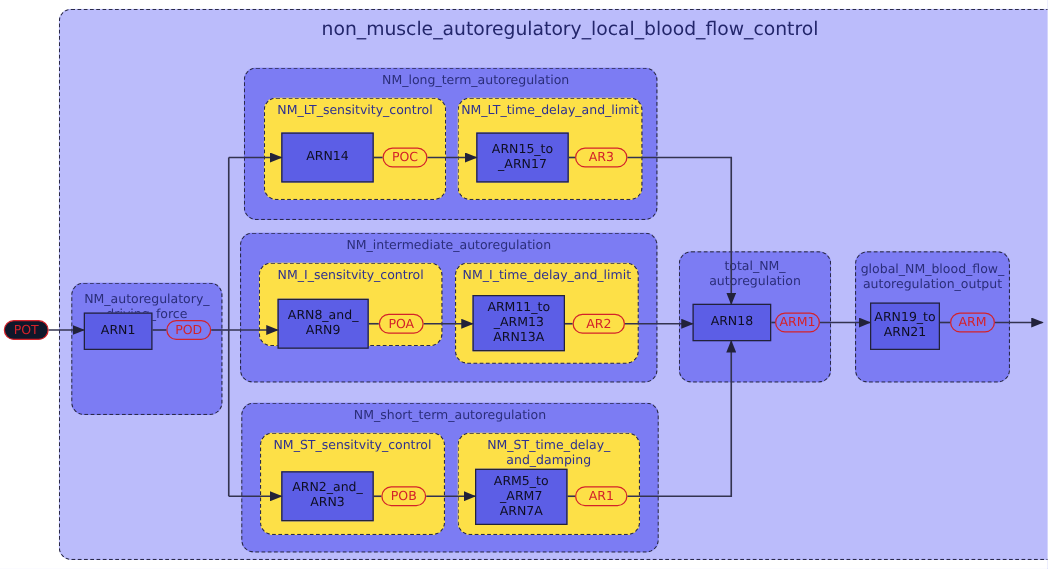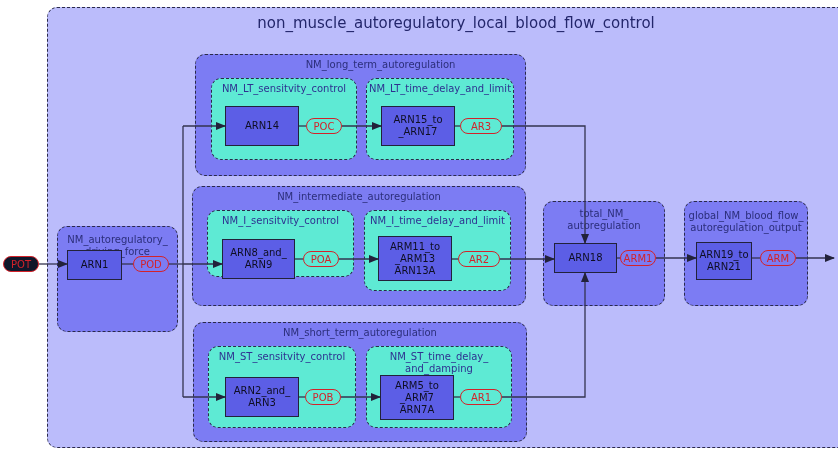--- a/index.html
+++ b/index.html
@@ -1,21 +1,21 @@
 <!DOCTYPE html>
 <html><head>
 <meta charset="utf-8">
 <style>
   html, body { margin:0; padding:0; background:#ffffff; }
   body { width:838px; height:455px; overflow:hidden; position:relative; font-family:"DejaVu Sans", sans-serif; }
   svg { position:absolute; left:0; top:0; }
   .box { position:absolute; box-sizing:border-box; border:1.3px dashed #2a2a4a; border-radius:10px; }
   .lvl0 { background:#bbbcfb; }
   .lvl1 { background:#7c7cf3; }
-  .lvl2 { background:#5eead4; }
+  .lvl2 { background:#fde047; }
   .title { position:absolute; left:0; right:0; text-align:center; color:#2b2e7a; font-size:10px; line-height:12px; white-space:pre-line; }
   .lvl0 > .title { font-size:15px; color:#23266b; line-height:18px; }
   .lvl2 > .title { color:#2e3190; }
   .blk { position:absolute; box-sizing:border-box; border:1.2px solid #22223a; background:#5c5ee6; color:#0e0e22; font-size:10px; line-height:12px; display:flex; align-items:center; justify-content:center; text-align:center; white-space:pre-line; }
   .port { position:absolute; box-sizing:border-box; border:1.3px solid #d3222a; border-radius:10px; color:#d3222a; font-size:10px; display:flex; align-items:center; justify-content:center; height:16px; }
   .port.ext { background:#0f172a; }
 </style>
 </head>
 <body>
 

